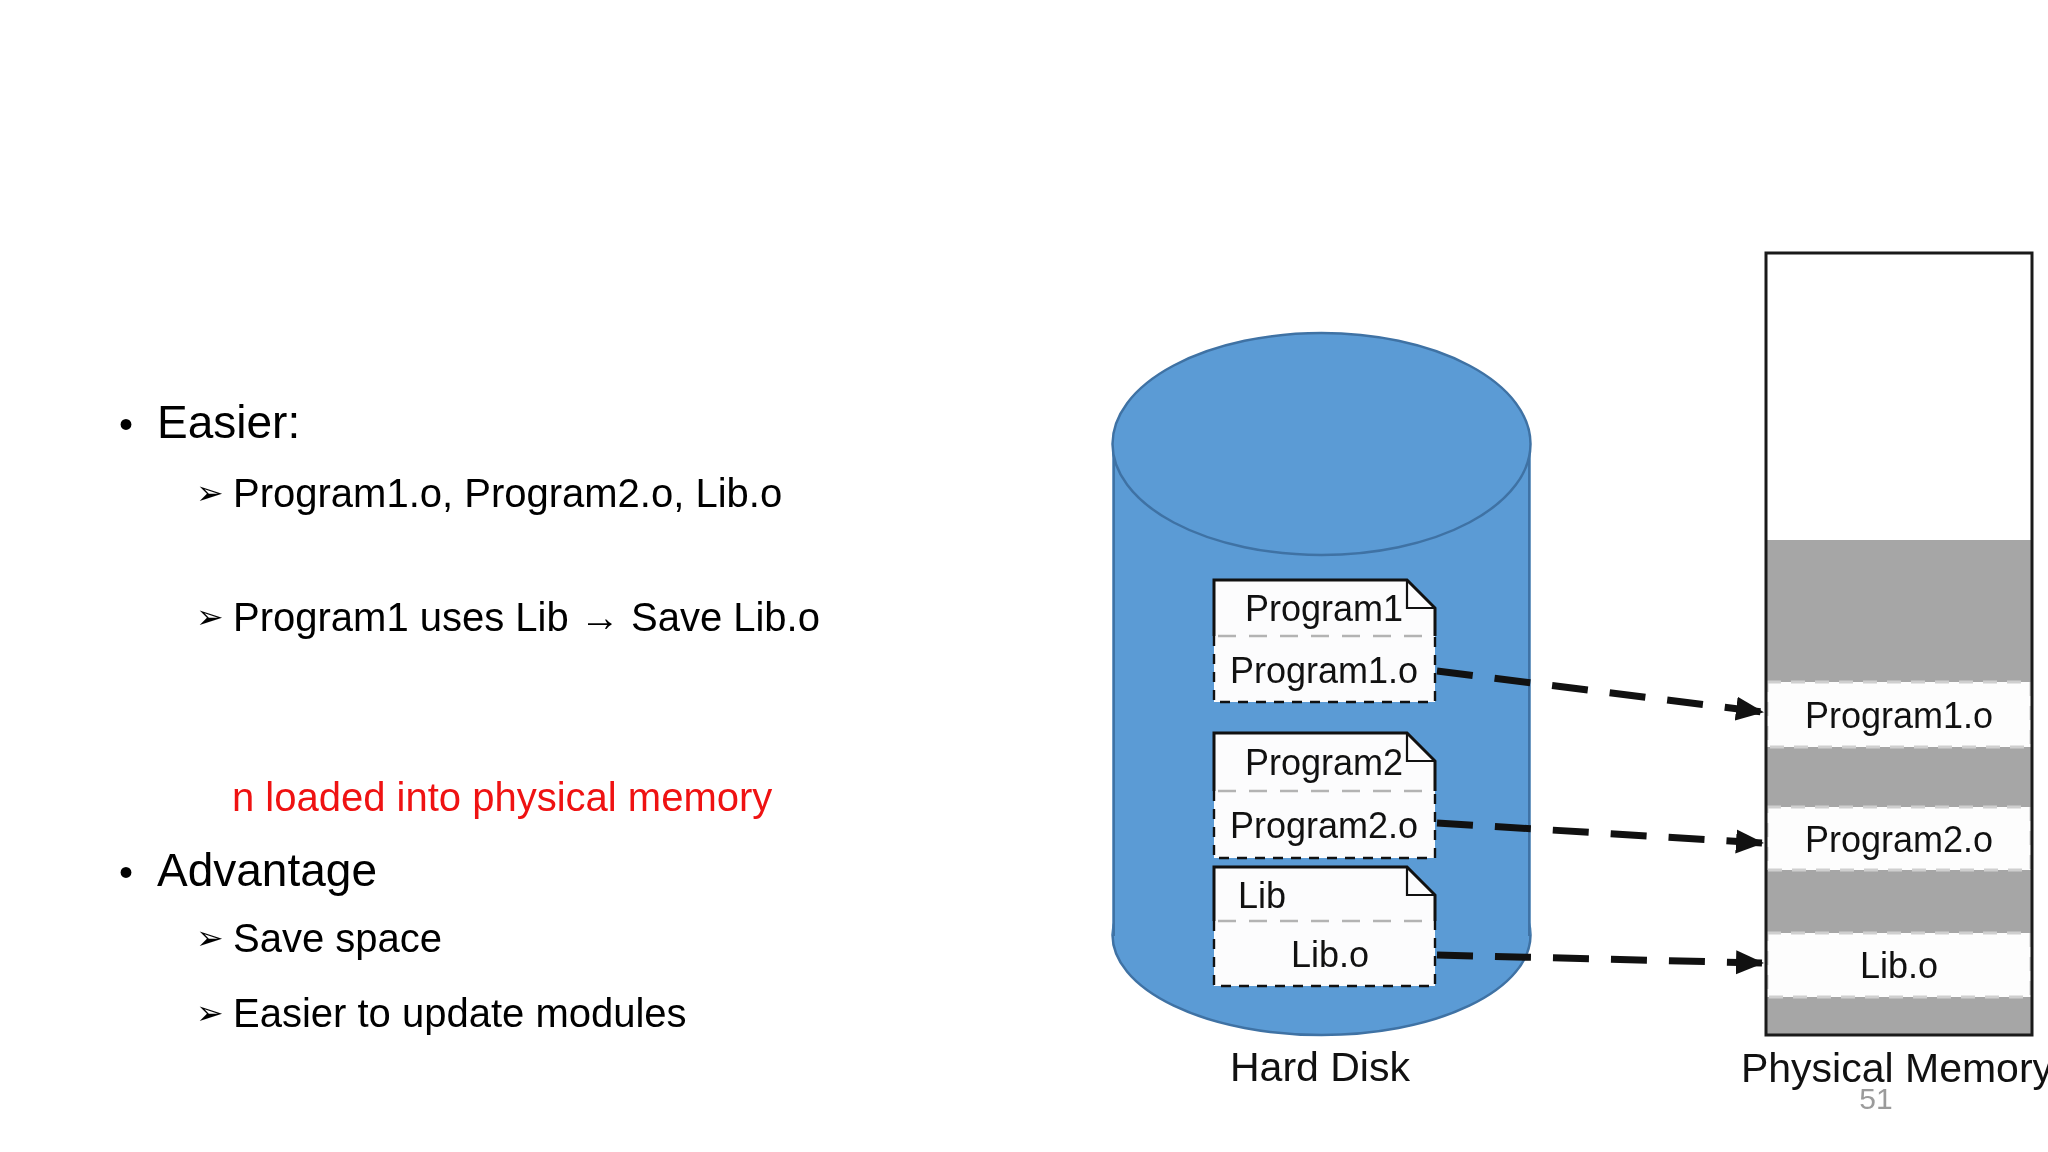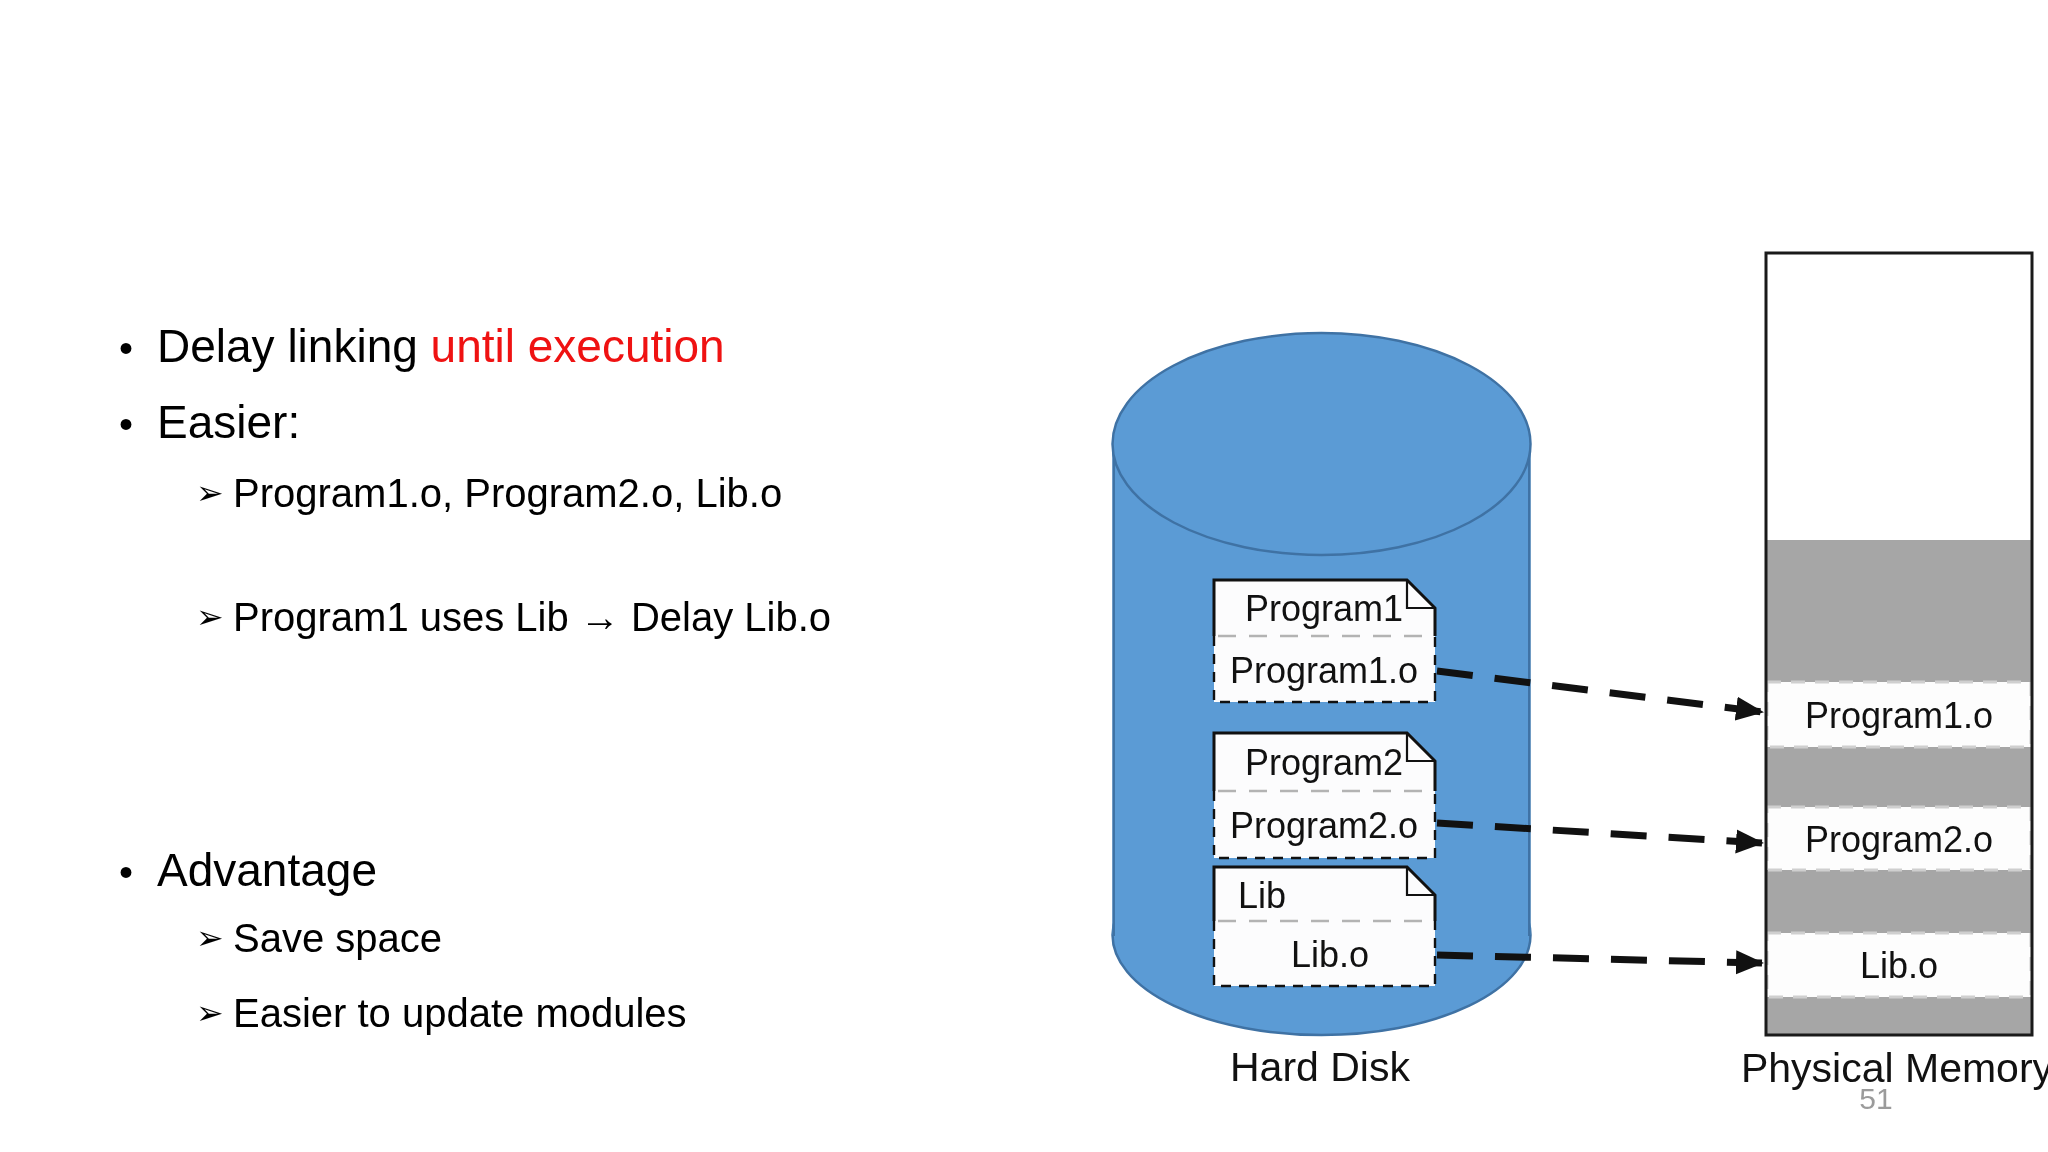--- a/index.html
+++ b/index.html
@@ -21,31 +21,31 @@
   .figtext{font-family:"Liberation Sans",sans-serif;font-size:36px;fill:#111;}
   .caption{font-family:"Liberation Sans",sans-serif;font-size:41px;fill:#111;}
   .pagenum{font-family:"Liberation Sans",sans-serif;font-size:30px;fill:#9b9b9b;}
 </style>
 </head>
 <body>
 
 <div class="slide">
 
 
-  <div class="line l-main" style="top:320px"><span class="dot">•</span><span>Delay linking </span><span class="red">until execution</span></div>
 
   <div class="line l-main" style="top:396px"><span class="dot">•</span><span>Easier:</span></div>
 
   <div class="line l-sub" style="top:470px"><span class="chev">➢</span><span>Program1.o, Program2.o, Lib.o</span></div>
 
 
-  <div class="line l-sub" style="top:594px"><span class="chev">➢</span><span>Program1 uses Lib → Delay Lib.o</span></div>
+  <div class="line l-sub" style="top:594px"><span class="chev">➢</span><span>Program1 uses Lib → Save Lib.o</span></div>
 
 
 
+  <div class="line l-cont red" style="top:774px">n loaded into physical memory</div>
 
   <div class="line l-main" style="top:844px"><span class="dot">•</span><span>Advantage</span></div>
 
   <div class="line l-sub" style="top:915px"><span class="chev">➢</span><span>Save space</span></div>
 
   <div class="line l-sub" style="top:990px"><span class="chev">➢</span><span>Easier to update modules</span></div>
 
   <svg class="diagram" viewBox="0 0 2048 1152" xmlns="http://www.w3.org/2000/svg">
     <defs>
       <marker id="ah" markerUnits="userSpaceOnUse" markerWidth="30" markerHeight="26" refX="26" refY="13" orient="auto">

